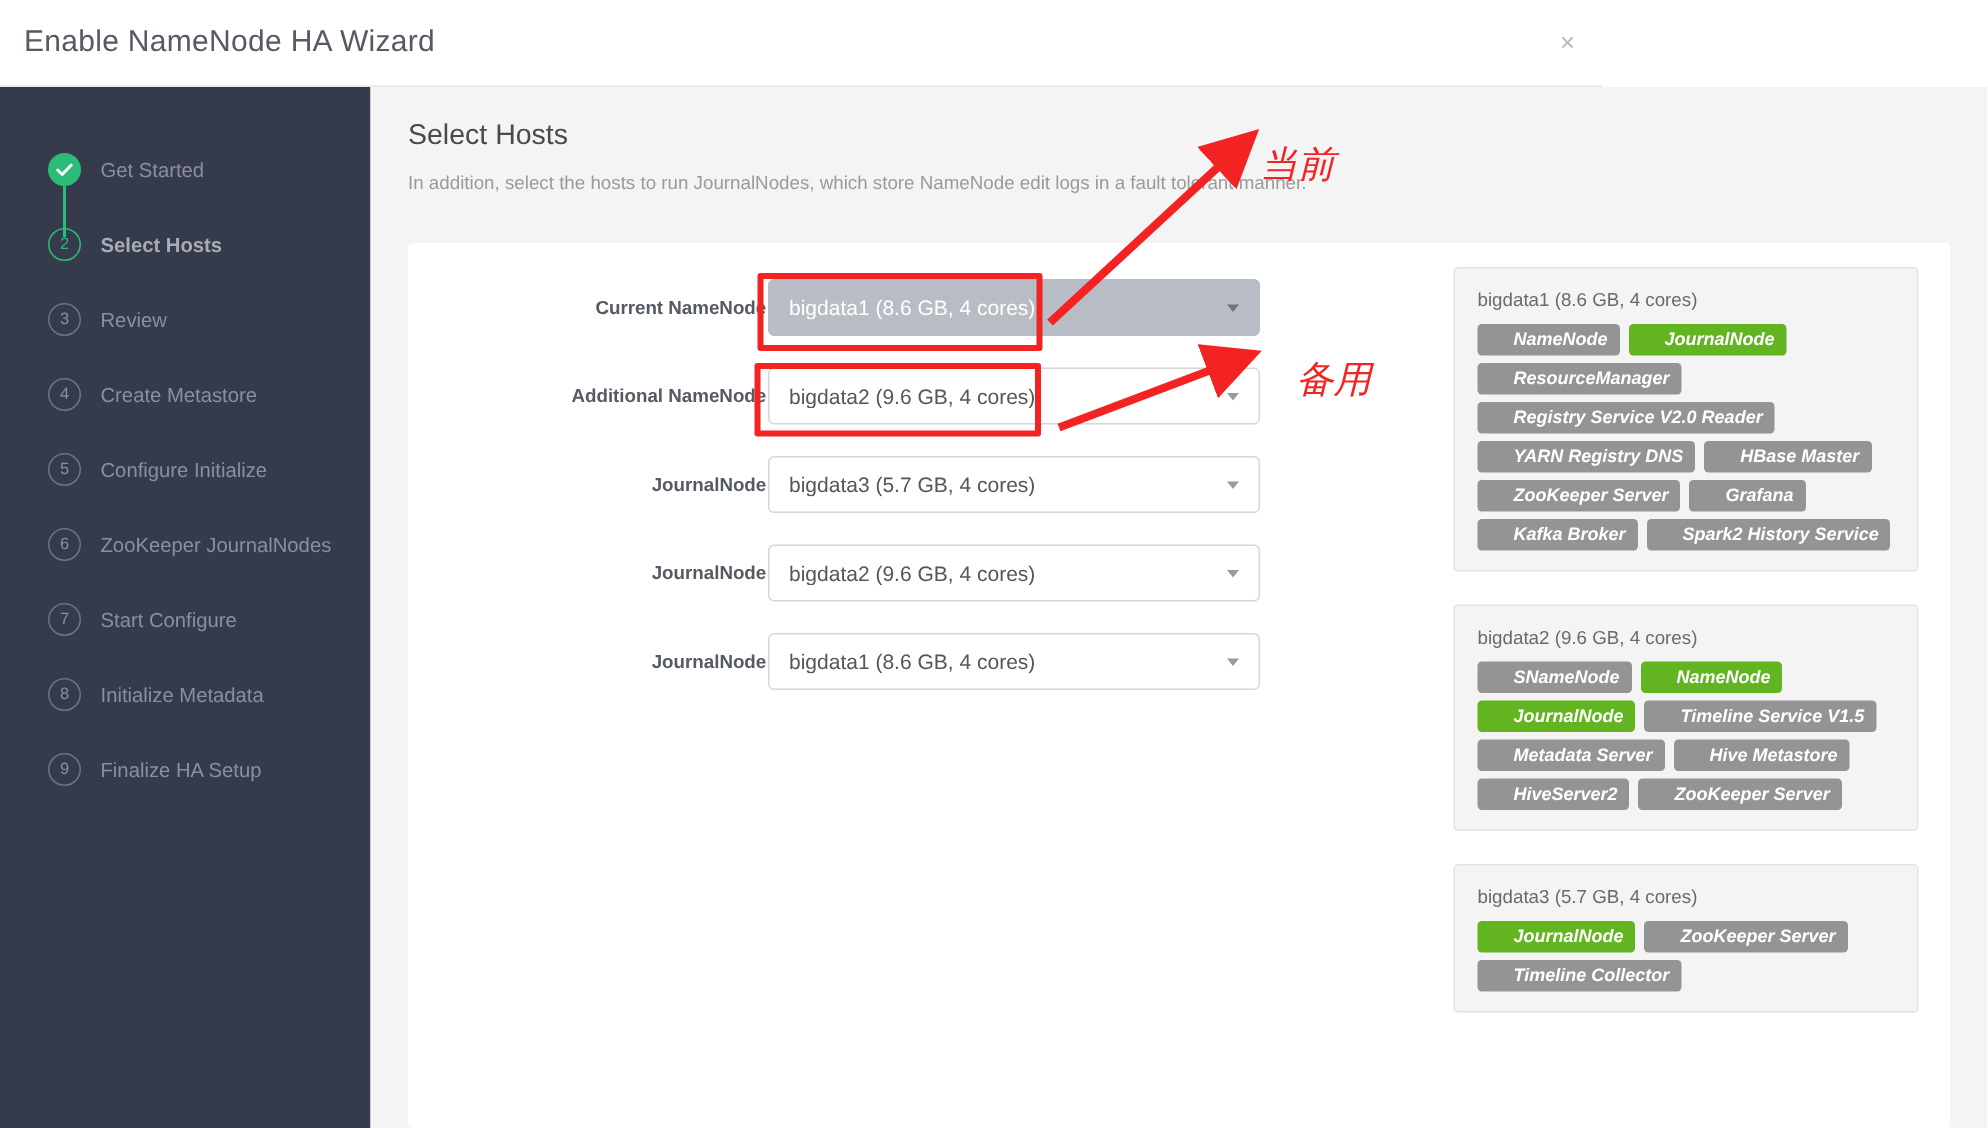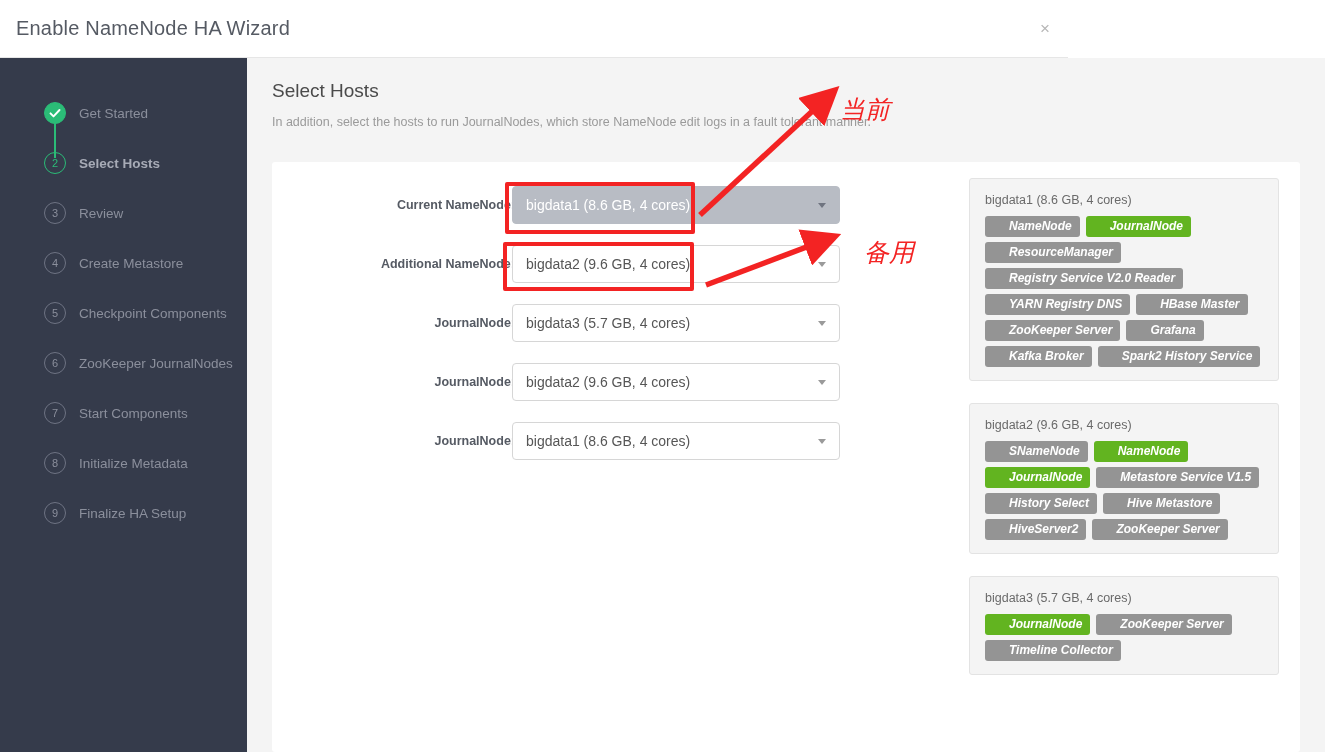--- a/index.html
+++ b/index.html
@@ -26,21 +26,21 @@
     position: absolute; right: 10px; top: 16px;
     width: 26px; height: 26px; line-height: 26px; text-align: center;
     color: #b7b7b7; font-size: 17px; cursor: pointer; font-weight: 300;
   }
 
   
   .sidebar {
     position: absolute; left: 0; top: 58px; width: 247px; height: 694px;
     background: #353b4b;
   }
-  .steps { position: absolute; left: 12px; top: 30px; width: 248px; }
+  .steps { position: absolute; left: 0; top: 30px; width: 248px; }
   .step {
     position: relative; height: 50px; display: flex; align-items: center;
     padding-left: 32px;
   }
   .step .bullet {
     position: relative; z-index: 2;
     width: 22px; height: 22px; border-radius: 50%;
     display: flex; align-items: center; justify-content: center;
     font-size: 11px; flex: none;
   }
@@ -153,29 +153,29 @@
         <div class="step todo">
           <div class="bullet">3</div>
           <div class="label">Review</div>
         </div>
         <div class="step todo">
           <div class="bullet">4</div>
           <div class="label">Create Metastore</div>
         </div>
         <div class="step todo">
           <div class="bullet">5</div>
-          <div class="label">Checkpoint Components</div>
+          <div class="label">Configure Initialize</div>
         </div>
         <div class="step todo">
           <div class="bullet">6</div>
           <div class="label">ZooKeeper JournalNodes</div>
         </div>
         <div class="step todo">
           <div class="bullet">7</div>
-          <div class="label">Start Components</div>
+          <div class="label">Start Configure</div>
         </div>
         <div class="step todo">
           <div class="bullet">8</div>
           <div class="label">Initialize Metadata</div>
         </div>
         <div class="step todo">
           <div class="bullet">9</div>
           <div class="label">Finalize HA Setup</div>
         </div>
       </div>
@@ -242,22 +242,22 @@
               <span class="badge">Kafka Broker</span>
               <span class="badge">Spark2 History Service</span>
             </div>
           </div>
           <div class="hostcard">
             <div class="hname">bigdata2 (9.6 GB, 4 cores)</div>
             <div class="badges">
               <span class="badge">SNameNode</span>
               <span class="badge hl">NameNode</span>
               <span class="badge hl">JournalNode</span>
-              <span class="badge">Metastore Service V1.5</span>
-              <span class="badge">History Select</span>
+              <span class="badge">Timeline Service V1.5</span>
+              <span class="badge">Metadata Server</span>
               <span class="badge">Hive Metastore</span>
               <span class="badge">HiveServer2</span>
               <span class="badge">ZooKeeper Server</span>
             </div>
           </div>
           <div class="hostcard">
             <div class="hname">bigdata3 (5.7 GB, 4 cores)</div>
             <div class="badges">
               <span class="badge hl">JournalNode</span>
               <span class="badge">ZooKeeper Server</span>

